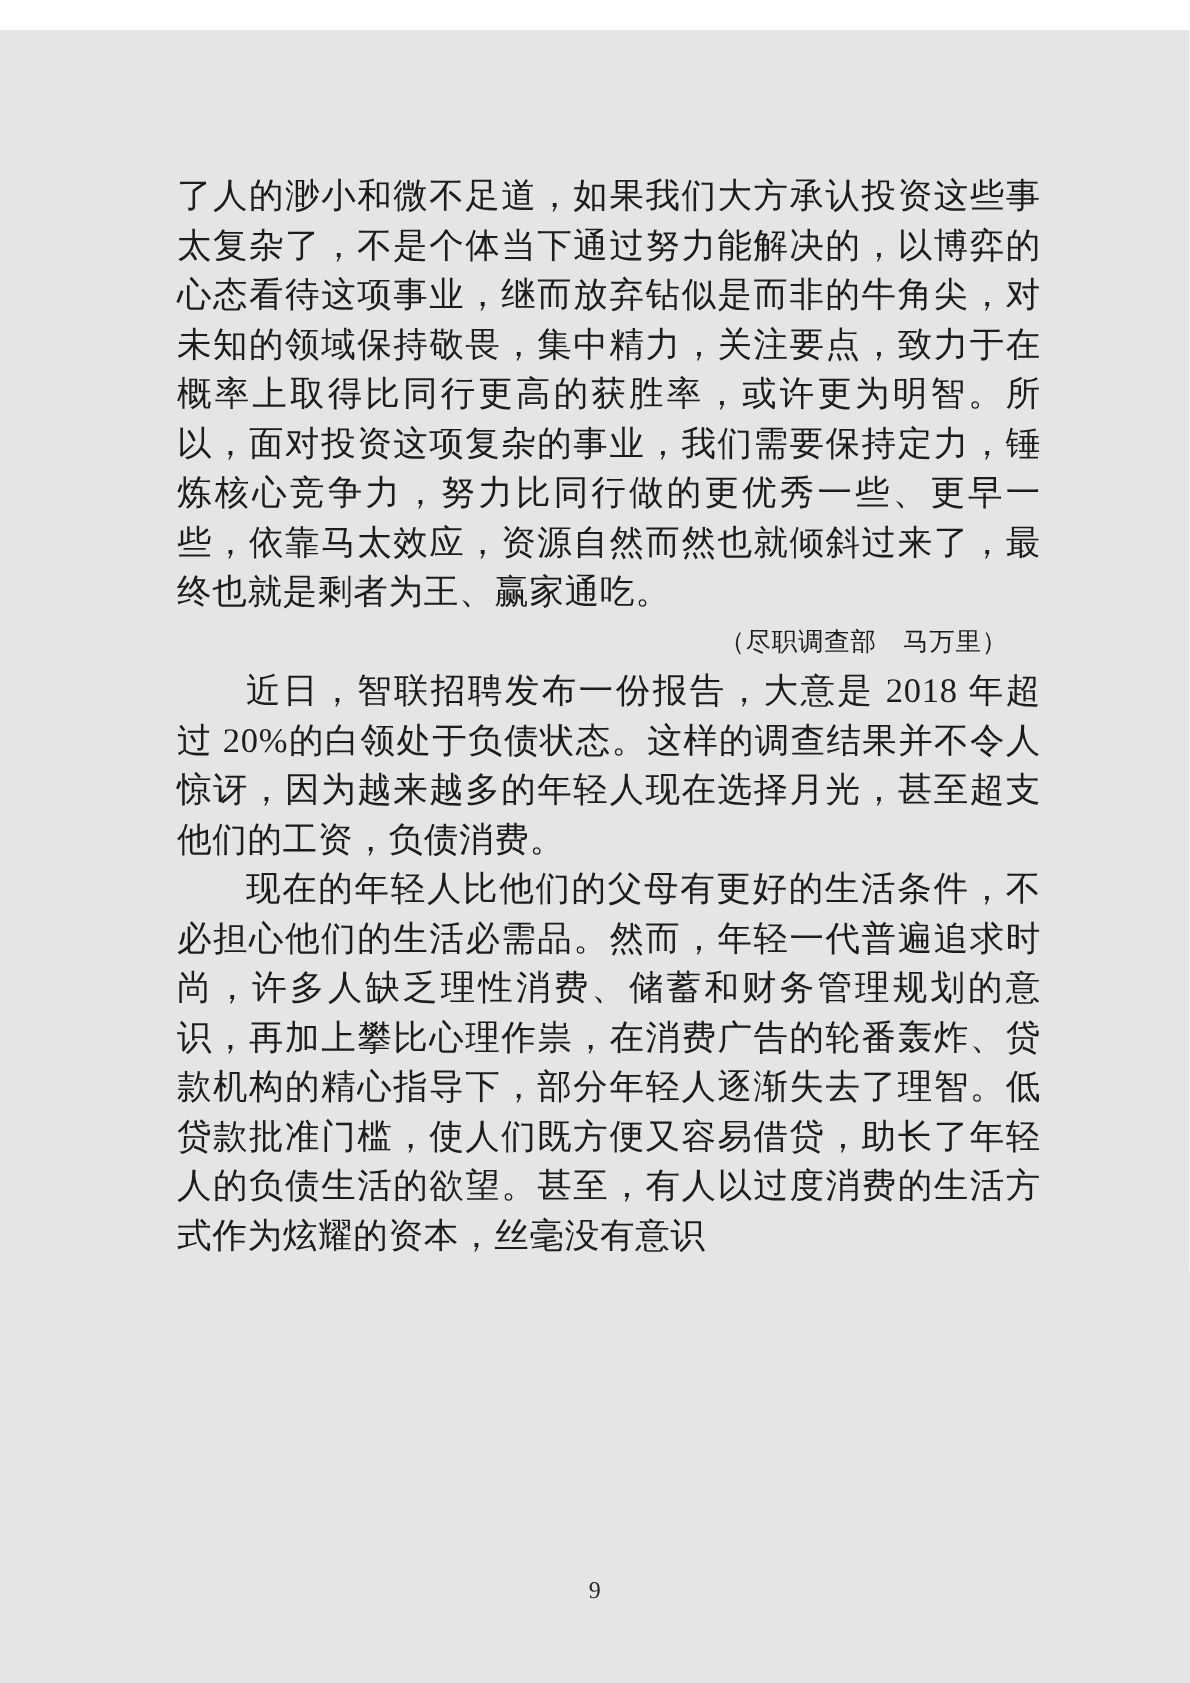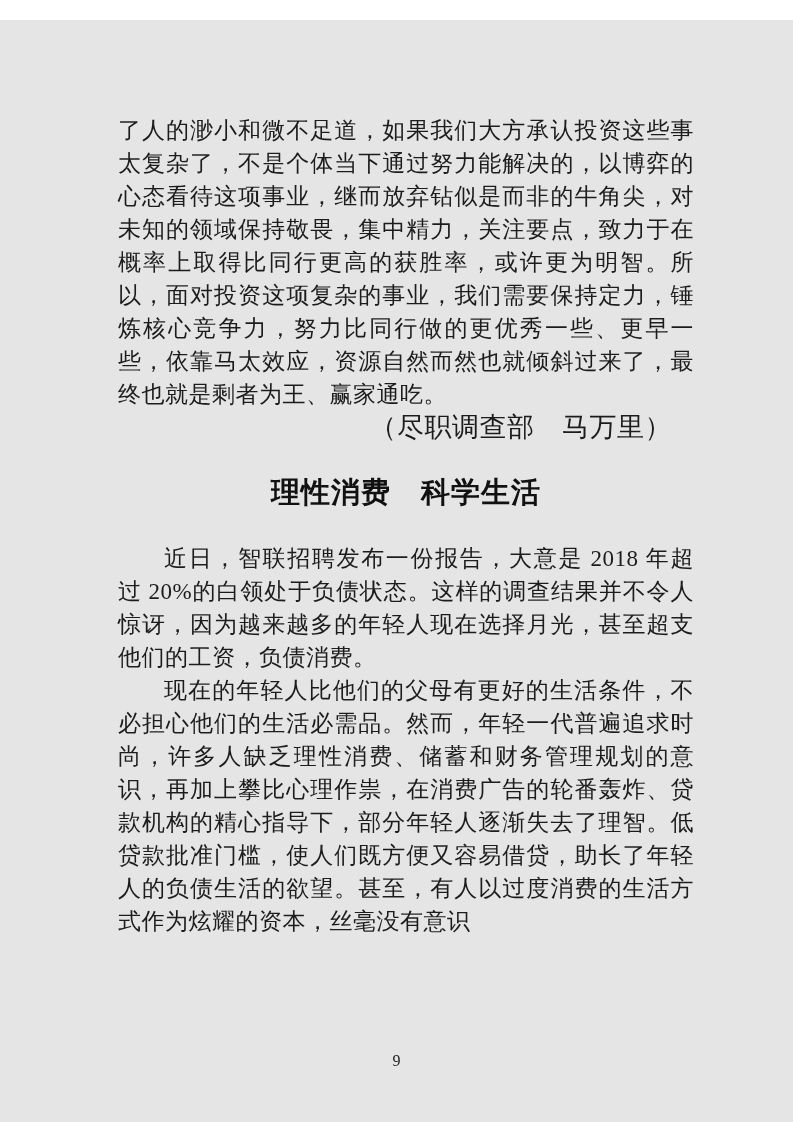--- a/index.html
+++ b/index.html
@@ -27,21 +27,21 @@
     font-size: 23px;
     line-height: 33px;
     text-align: justify;
     letter-spacing: 0.5px;
     margin: 0;
   }
   .body-text.indent {
     text-indent: 2em;
   }
   .signature-line {
-    font-size: 27px;
+    font-size: 17px;
     line-height: 33px;
     text-align: right;
     letter-spacing: 0.5px;
     margin: 0;
     padding-right: 22px;
   }
   .article-title {
     font-family: "Liberation Sans", "DejaVu Sans", sans-serif;
     font-weight: 700;
     font-size: 29px;
@@ -65,21 +65,20 @@
 </head>
 <body>
 
 <div class="page">
   <div class="content">
 
     <p class="body-text">了人的渺小和微不足道，如果我们大方承认投资这些事太复杂了，不是个体当下通过努力能解决的，以博弈的心态看待这项事业，继而放弃钻似是而非的牛角尖，对未知的领域保持敬畏，集中精力，关注要点，致力于在概率上取得比同行更高的获胜率，或许更为明智。所以，面对投资这项复杂的事业，我们需要保持定力，锤炼核心竞争力，努力比同行做的更优秀一些、更早一些，依靠马太效应，资源自然而然也就倾斜过来了，最终也就是剩者为王、赢家通吃。</p>
 
     <p class="signature-line">（尽职调查部　马万里）</p>
 
-    <h1 class="article-title">理性消费　科学生活</h1>
 
     <p class="body-text indent">近日，智联招聘发布一份报告，大意是 2018 年超过 20%的白领处于负债状态。这样的调查结果并不令人惊讶，因为越来越多的年轻人现在选择月光，甚至超支他们的工资，负债消费。</p>
 
 
     <p class="body-text indent">现在的年轻人比他们的父母有更好的生活条件，不必担心他们的生活必需品。然而，年轻一代普遍追求时尚，许多人缺乏理性消费、储蓄和财务管理规划的意识，再加上攀比心理作祟，在消费广告的轮番轰炸、贷款机构的精心指导下，部分年轻人逐渐失去了理智。低贷款批准门槛，使人们既方便又容易借贷，助长了年轻人的负债生活的欲望。甚至，有人以过度消费的生活方式作为炫耀的资本，丝毫没有意识</p>
 
   </div>
 
   <div class="page-footer">9</div>
 </div>

